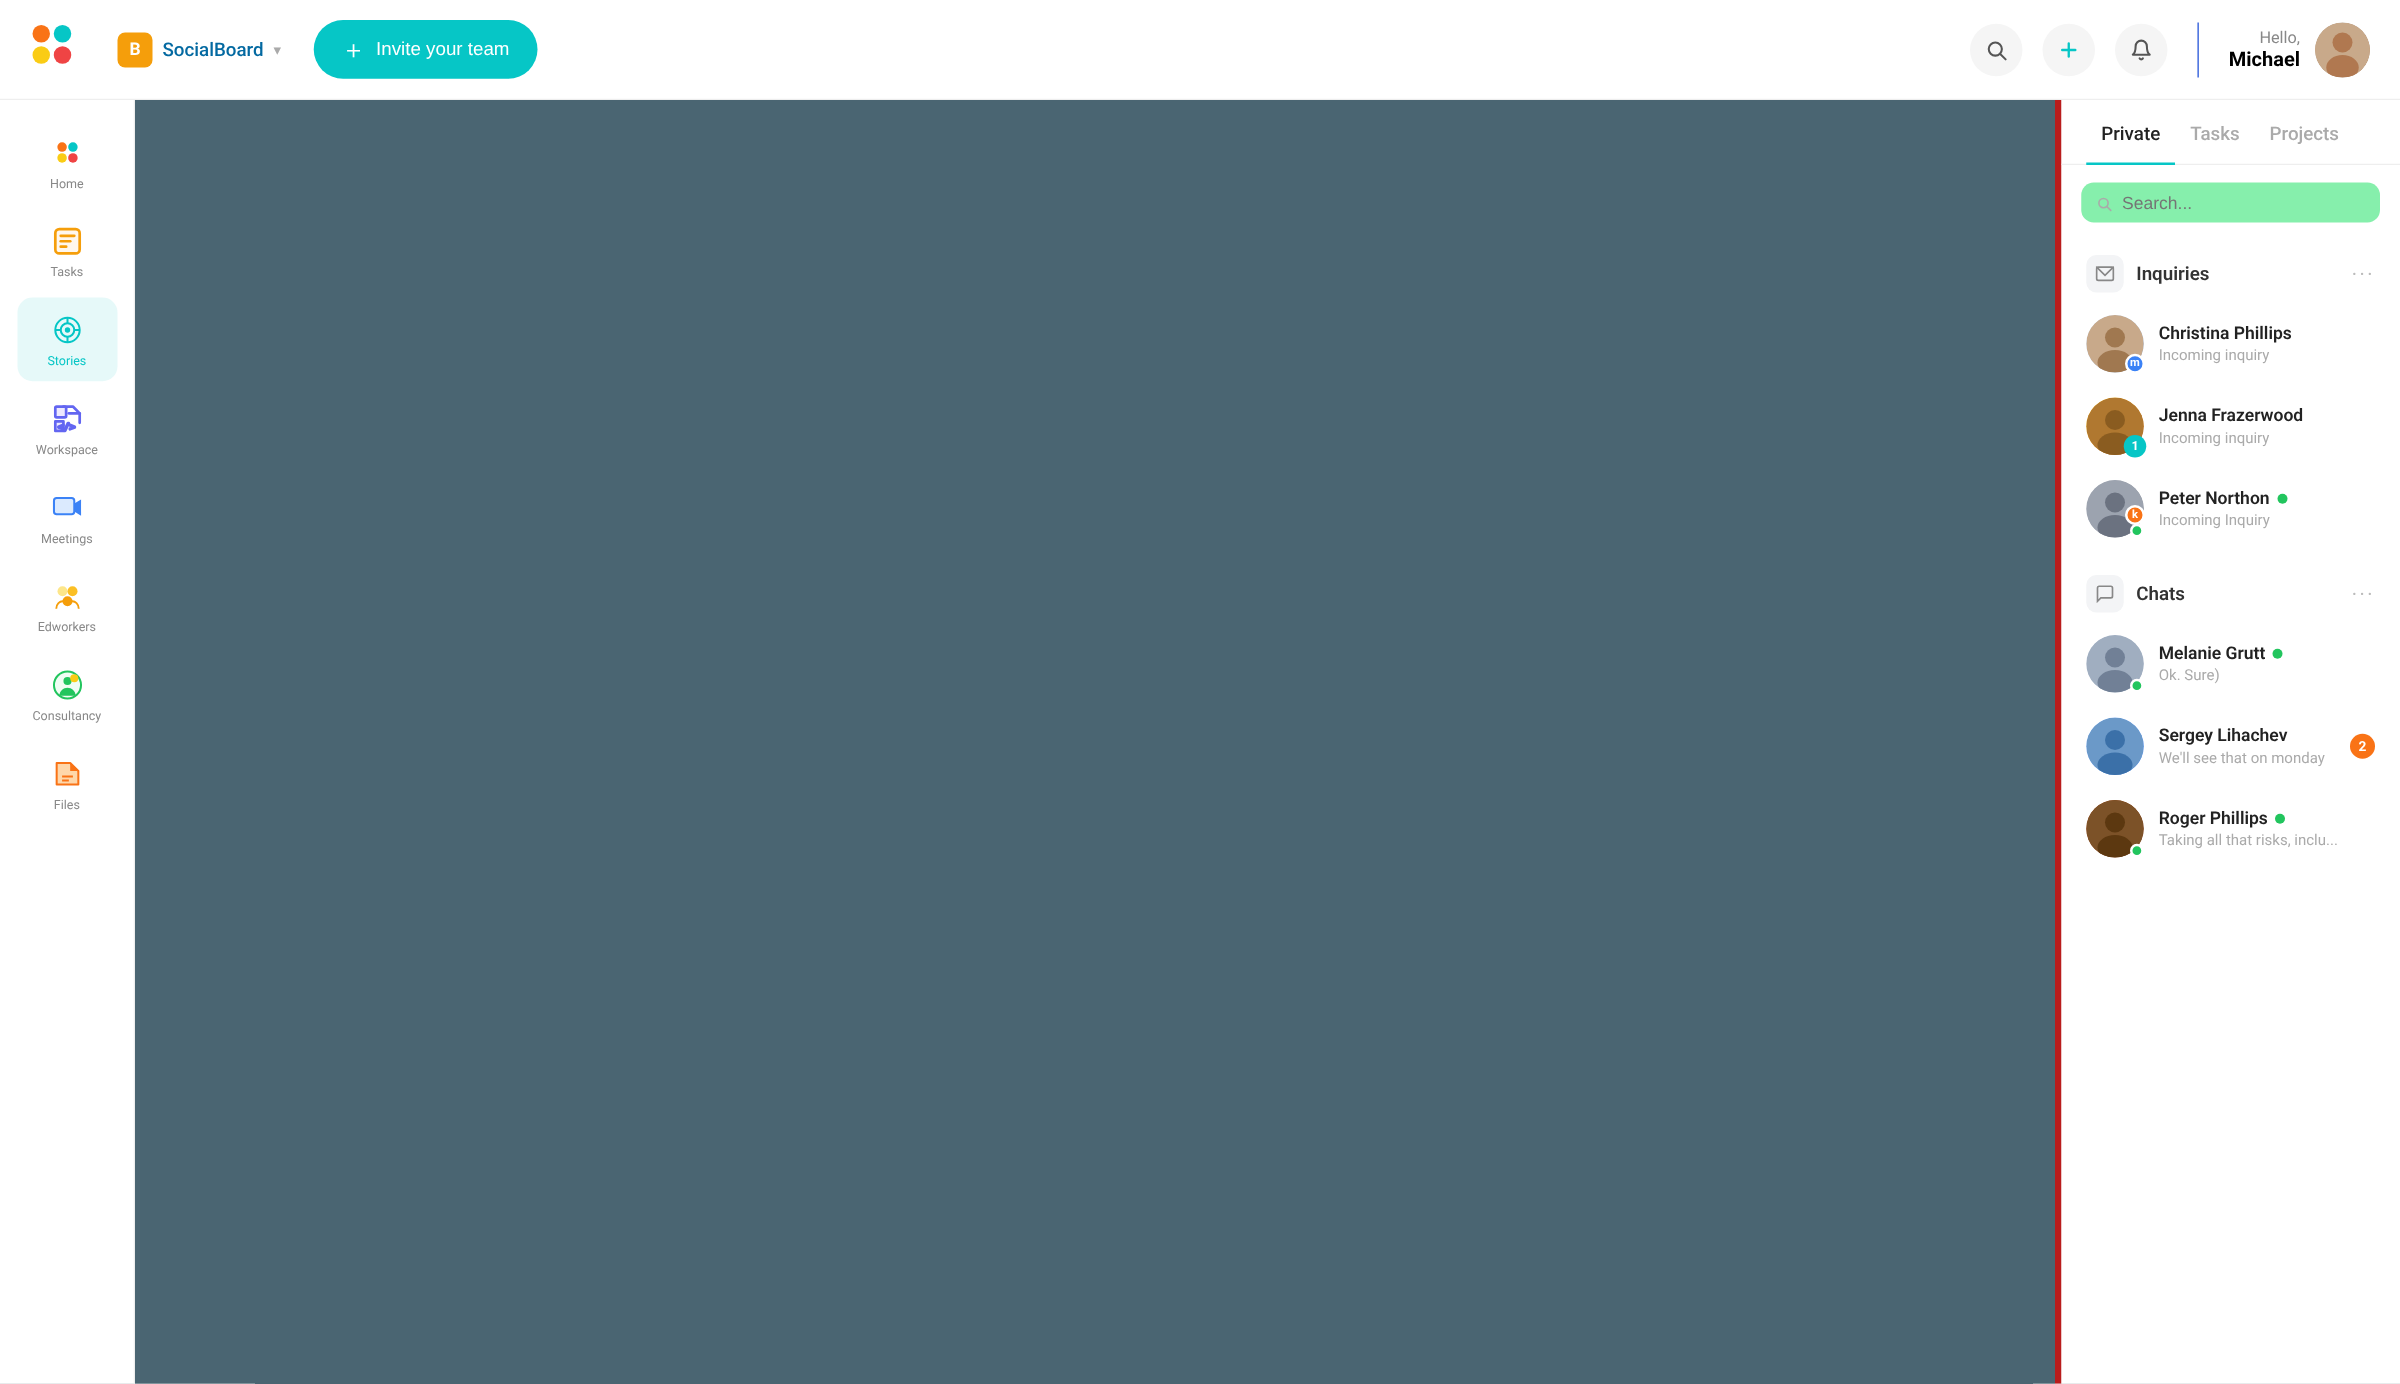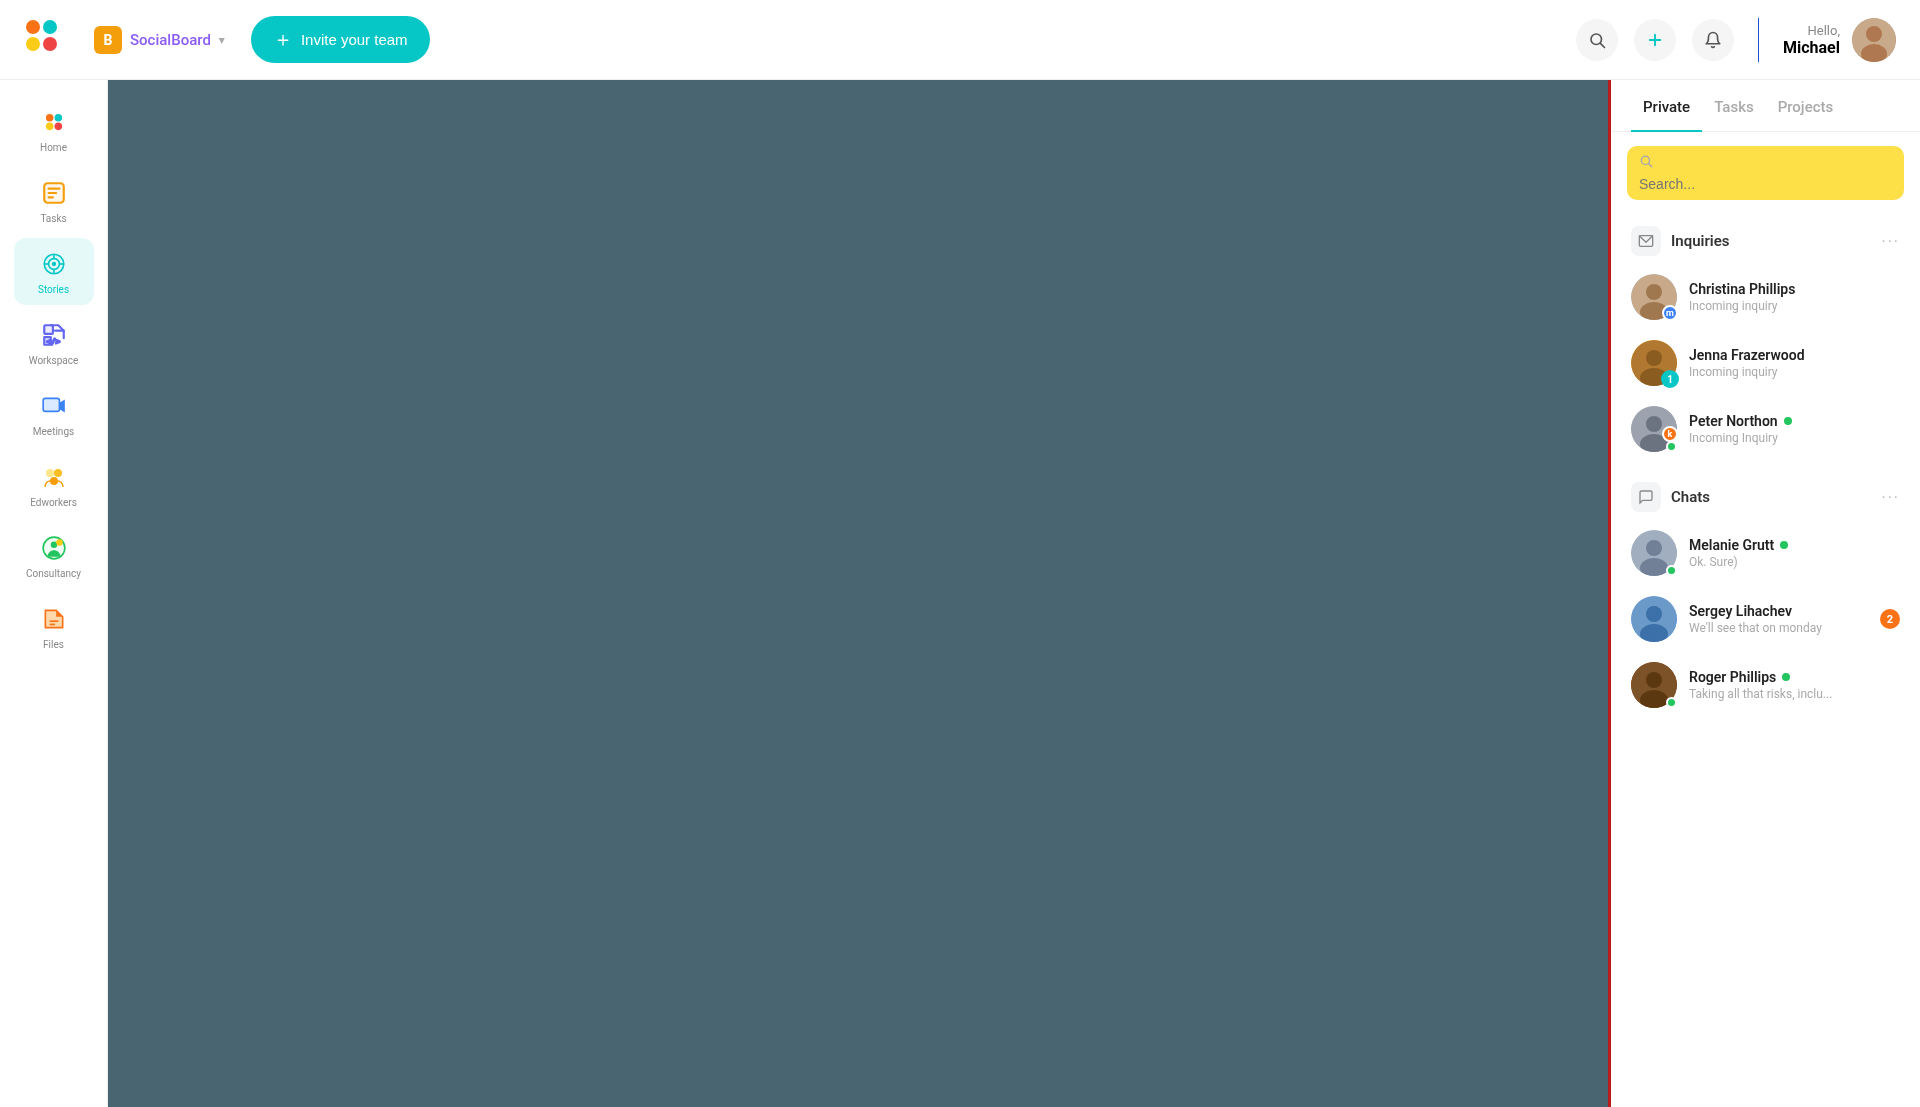--- a/index.html
+++ b/index.html
@@ -19,21 +19,21 @@
     .header-logo {
       width: 44px; height: 44px; margin-right: 16px;
     }
     .header-workspace {
       display: flex; align-items: center; gap: 8px; cursor: pointer; padding: 6px 10px; border-radius: 8px;
     }
     .workspace-icon {
       width: 28px; height: 28px; background: #f59e0b; border-radius: 6px;
       display: flex; align-items: center; justify-content: center; color: #fff; font-size: 14px; font-weight: bold;
     }
-    .workspace-name { font-size: 15px; font-weight: 500; color: #8b5cf6; }
+    .workspace-name { font-size: 15px; font-weight: 500; color: #0369a1; }
     .workspace-chevron { color: #aaa; font-size: 12px; }
     .invite-btn {
       background: #06c6c6; color: #fff; border: none; border-radius: 24px;
       padding: 10px 22px; font-size: 15px; font-weight: 500; cursor: pointer;
       display: flex; align-items: center; gap: 8px; margin-left: 16px;
     }
     .invite-btn .plus { font-size: 20px; font-weight: 300; }
     .header-spacer { flex: 1; }
     .header-actions { display: flex; align-items: center; gap: 16px; }
     .header-icon-btn {
@@ -86,23 +86,23 @@
 
     
     .center-area {
       flex: 1;
       background: #4a6572;
       overflow: hidden;
     }
 
     
     .right-panel {
-      width: 312px;
+      width: 276px;
       background: #fff;
-      border-left: 3px solid #b91c1c;
+      border-left: 5px solid #b91c1c;
       display: flex;
       flex-direction: column;
       flex-shrink: 0;
       overflow: hidden;
     }
     .right-panel-tabs {
       display: flex;
       padding: 0 20px;
       border-bottom: 1px solid #eee;
       flex-shrink: 0;
@@ -116,22 +116,22 @@
       margin-bottom: -1px;
       font-weight: 500;
     }
     .right-panel-tab.active { color: #222; border-bottom-color: #06c6c6; }
 
     .right-panel-search {
       padding: 14px 16px;
       flex-shrink: 0;
     }
     .search-box {
-      display: flex; align-items: flex-start; gap: 8px;
-      background: #fde047; border-radius: 10px; padding: 8px 12px; flex-direction: column;
+      display: flex; align-items: flex-end; gap: 8px;
+      background: #86efac; border-radius: 10px; padding: 8px 12px;
     }
     .search-box input {
       border: none; background: transparent; outline: none; font-size: 14px; color: #666; width: 100%;
     }
 
     .right-panel-body { flex: 1; overflow-y: auto; padding-bottom: 16px; }
 
     .section-header {
       display: flex; align-items: center; justify-content: space-between;
       padding: 12px 20px 8px;

